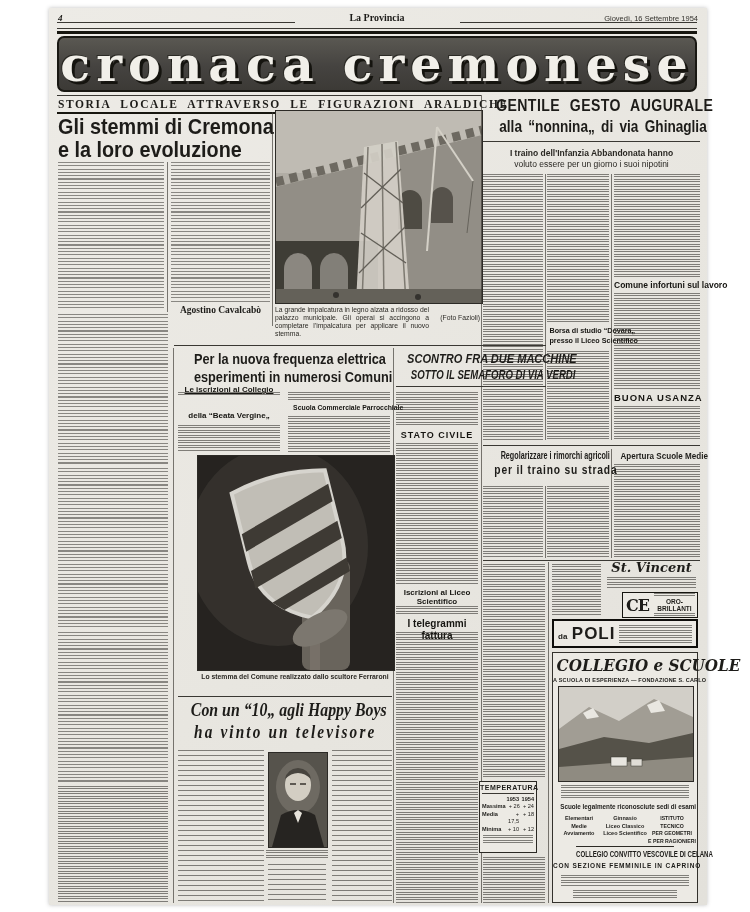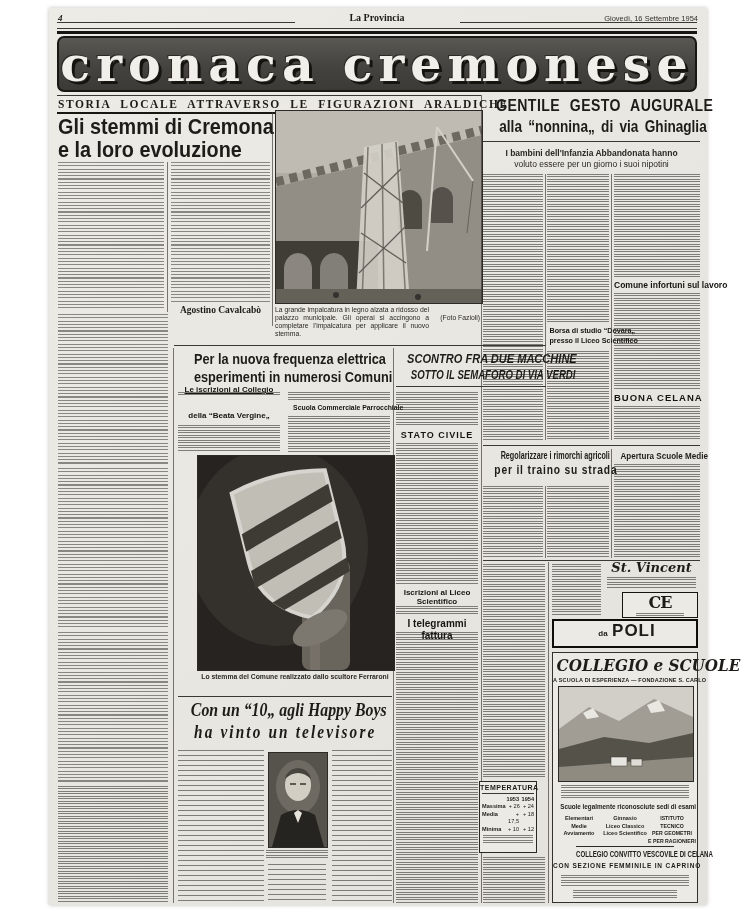--- a/index.html
+++ b/index.html
@@ -14,21 +14,21 @@
   .hrk{position:absolute;background:#17160f;}
   .serif{font-family:"Liberation Serif",serif;}
   .dserif{font-family:"DejaVu Serif",serif;}
   .c{text-align:center;}
   .nw{white-space:nowrap;}
   .shead{position:absolute;font-weight:bold;color:#161511;text-align:center;line-height:1.15;}
   .photo{position:absolute;border:1px solid #2c2a26;background:#777;}
   .photo svg{display:block;}
   #masthead{position:absolute;left:57px;top:36px;width:640px;height:56px;background:linear-gradient(180deg,#5a5852 0%,#454340 55%,#3c3a36 100%);border:2px solid #191813;border-radius:7px;box-sizing:border-box;display:flex;align-items:center;justify-content:center;}
   #masthead .t{font-family:"DejaVu Serif",serif;font-weight:bold;font-size:49px;letter-spacing:6px;color:#f1efe9;text-shadow:3px 3px 0 #15140f, -1px -1px 0 #2a2924;line-height:1;}
-  .box{position:absolute;box-sizing:border-box;flex-direction:column;}
+  .box{position:absolute;box-sizing:border-box;}
   .temp-row{display:flex;justify-content:space-between;font-size:5.6px;line-height:7.4px;padding:0 2px;}
   .temp-row .v{width:15px;text-align:right;}
 </style>
 </head>
 <body>
 
 <div id="paper"></div>
 
 <div class="abs serif" style="left:58px;top:13px;width:30px;font-size:9px;font-weight:bold;font-style:italic;">4</div>
 <div class="abs serif c" style="left:300px;top:12px;width:154px;font-size:10px;font-weight:bold;">La Provincia</div>
@@ -88,34 +88,34 @@
     <rect width="206" height="192" fill="#8d8983" opacity=".07"></rect>
   </svg>
 </div>
 <div class="abs" style="left:275px;top:306px;width:154px;font-size:6.8px;line-height:8px;text-align:justify;color:#2b2924;">La grande impalcatura in legno alzata a ridosso del palazzo municipale. Gli operai si accingono a completare l'impalcatura per applicare il nuovo stemma.</div>
 <div class="abs" style="left:432px;top:314px;width:48px;font-size:6.8px;text-align:right;color:#2b2924;">(Foto Fazioli)</div>
 
 <div class="vr" style="left:481px;top:95px;height:808px;"></div>
 <div class="abs c nw" style="left:483px;top:97px;width:217px;font-size:16px;font-weight:800;word-spacing:6px;letter-spacing:.5px;transform:scaleX(.88);transform-origin:center;">GENTILE GESTO AUGURALE</div>
 <div class="abs c nw" style="left:483px;top:118px;width:217px;font-size:16px;font-weight:800;word-spacing:3px;transform:scaleX(.85);transform-origin:center;">alla “nonnina„ di via Ghinaglia</div>
 <div class="hr" style="left:483px;top:141px;width:217px;"></div>
-<div class="abs c nw" style="left:483px;top:148px;width:217px;font-size:8.5px;font-weight:bold;color:#2a2823;">I bambini dell'Infanzia Abbandonata hanno</div>
+<div class="abs c nw" style="left:483px;top:148px;width:217px;font-size:8.5px;font-weight:bold;color:#2a2823;">I traino dell'Infanzia Abbandonata hanno</div>
 <div class="abs c nw" style="left:483px;top:159px;width:217px;font-size:8.5px;font-weight:normal;color:#2a2823;">voluto essere per un giorno i suoi nipotini</div>
 
 <div class="gk fine" style="left:483px;top:174px;width:60px;height:266px;"></div>
 <div class="vr" style="left:545px;top:174px;height:266px;"></div>
 <div class="gk fine" style="left:547px;top:174px;width:62px;height:148px;"></div>
 <div class="shead nw" style="left:547px;top:327px;width:62px;font-size:7.8px;transform:scaleX(.92);">Borsa di studio “Dovara„</div>
 <div class="shead nw" style="left:547px;top:337px;width:62px;font-size:7.8px;transform:scaleX(.92);">presso il Liceo Scientifico</div>
 <div class="gk fine" style="left:547px;top:351px;width:62px;height:89px;"></div>
 <div class="vr" style="left:611px;top:174px;height:266px;"></div>
 <div class="gk fine" style="left:614px;top:174px;width:86px;height:104px;"></div>
 <div class="shead nw" style="left:614px;top:281px;width:86px;font-size:8.5px;">Comune infortuni sul lavoro</div>
 <div class="gk fine" style="left:614px;top:293px;width:86px;height:96px;"></div>
-<div class="shead nw" style="left:614px;top:393px;width:86px;font-size:9.5px;letter-spacing:1px;">BUONA CELANA</div>
+<div class="shead nw" style="left:614px;top:393px;width:86px;font-size:9.5px;letter-spacing:1px;">BUONA USANZA</div>
 <div class="gk fine" style="left:614px;top:406px;width:86px;height:34px;"></div>
 
 <div class="hr" style="left:174px;top:345px;width:372px;"></div>
 <div class="vr" style="left:173px;top:348px;height:555px;"></div>
 <div class="vr" style="left:393px;top:348px;height:555px;"></div>
 
 <div class="abs c nw" style="left:178px;top:350px;width:212px;font-size:15px;font-weight:800;transform:scaleX(.85);transform-origin:center;">Per la nuova frequenza elettrica</div>
 <div class="abs c nw" style="left:178px;top:368px;width:212px;font-size:15px;font-weight:800;transform:scaleX(.85);transform-origin:center;">esperimenti in numerosi Comuni</div>
 
 <div class="abs c nw" style="left:396px;top:351px;width:148px;font-size:13px;font-weight:800;font-style:italic;transform:scaleX(.85);transform-origin:center;">SCONTRO FRA DUE MACCHINE</div>

